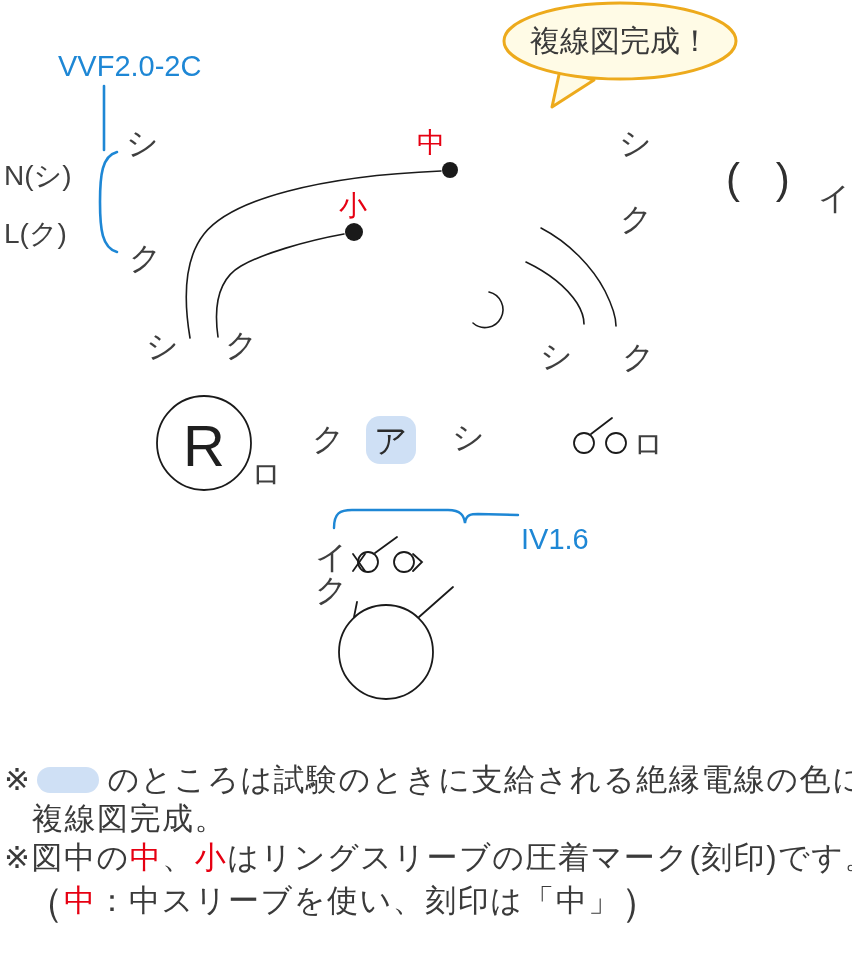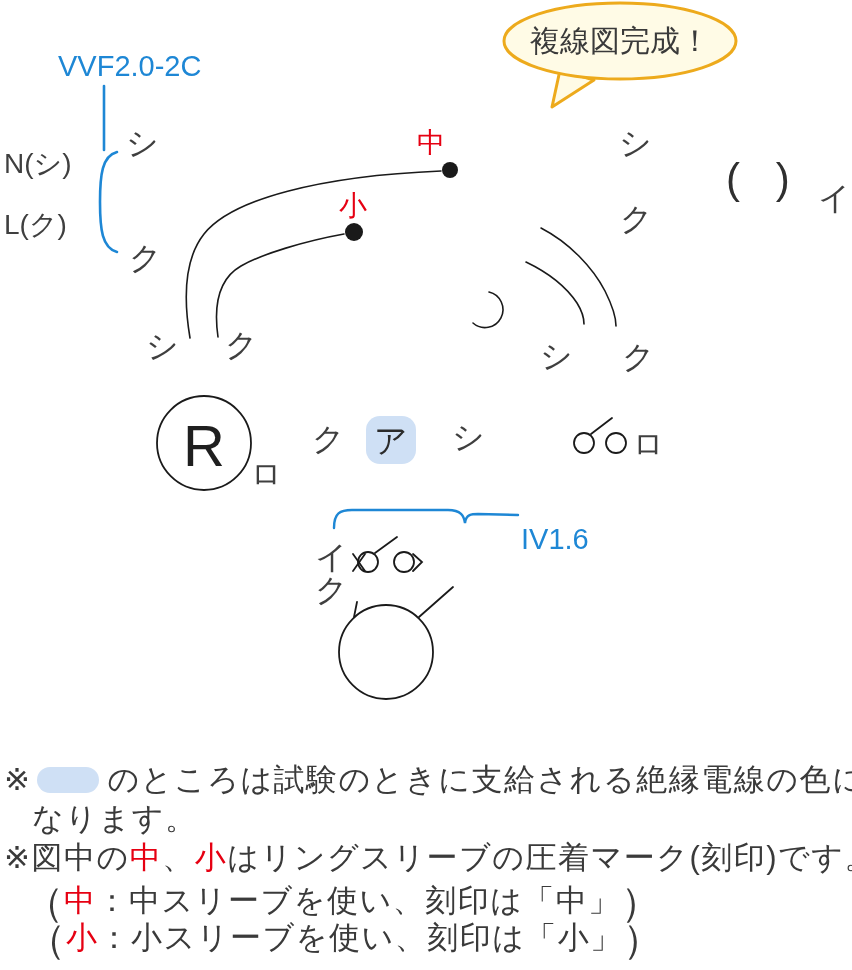--- a/index.html
+++ b/index.html
@@ -81,22 +81,22 @@
       <path d="M419,617 L453,587"></path>
       <path d="M357,602 L354,617"></path>
     </g>
 
     <path d="M334,528 C334,513 340,510 352,510 L448,510 C461,510 464,516 465,523 C466,514 472,514 478,514 L518,515" stroke="#1e87d5" stroke-width="2.4" fill="none" stroke-linecap="round"></path>
   </svg>
 
   <span id="bubble-text">複線図完成！</span>
 
   <span class="latin" style="left:26px;top:52px;margin-left:32px;">VVF2.0-2C</span>
-  <span class="src" style="left:4px;top:150px;">N(シ)</span>
-  <span class="src" style="left:4px;top:211px;">L(ク)</span>
+  <span class="src" style="left:4px;top:162px;">N(シ)</span>
+  <span class="src" style="left:4px;top:220px;">L(ク)</span>
 
   <span class="lbl" style="left:126px;top:127px;">シ</span>
   <span class="lbl" style="left:129px;top:242px;">ク</span>
   <span class="lbl" style="left:146px;top:330px;">シ</span>
   <span class="lbl" style="left:225px;top:329px;">ク</span>
   <span class="lbl" style="left:619px;top:127px;">シ</span>
   <span class="lbl" style="left:620px;top:203px;">ク</span>
   <span class="lbl" style="left:540px;top:340px;">シ</span>
   <span class="lbl" style="left:622px;top:341px;">ク</span>
   <span class="lbl" style="left:312px;top:423px;">ク</span>
@@ -115,25 +115,22 @@
 
   <span class="mark red" style="left:417px;top:129px;">中</span>
   <span class="mark red" style="left:339px;top:192px;">小</span>
 
   <span class="latin" style="left:521px;top:525px;">IV1.6</span>
 
   <div class="note" style="left:4px;top:763px;">
     <span>※</span><span id="color-pill"></span><span>のところは試験のときに支給される絶縁電線の色に</span>
   </div>
   <div class="note" style="left:32px;top:802px;">
-    <span>なります。</span>
+    <span>複線図完成。</span>
   </div>
   <div class="note" style="left:4px;top:841px;">
     <span>※図中の</span><span class="red">中</span><span>、</span><span class="red">小</span><span>はリングスリーブの圧着マーク(刻印)です。</span>
   </div>
   <div class="note" style="left:24px;top:880px;">
     <span class="bigparen">（</span><span class="red">中</span><span>：中スリーブを使い、刻印は「中」</span><span class="bigparen">）</span>
   </div>
-  <div class="note" style="left:26px;top:917px;">
-    <span class="bigparen">（</span><span class="red">小</span><span>：小スリーブを使い、刻印は「小」</span><span class="bigparen">）</span>
-  </div>
 
 </div>
 
 </body></html>

